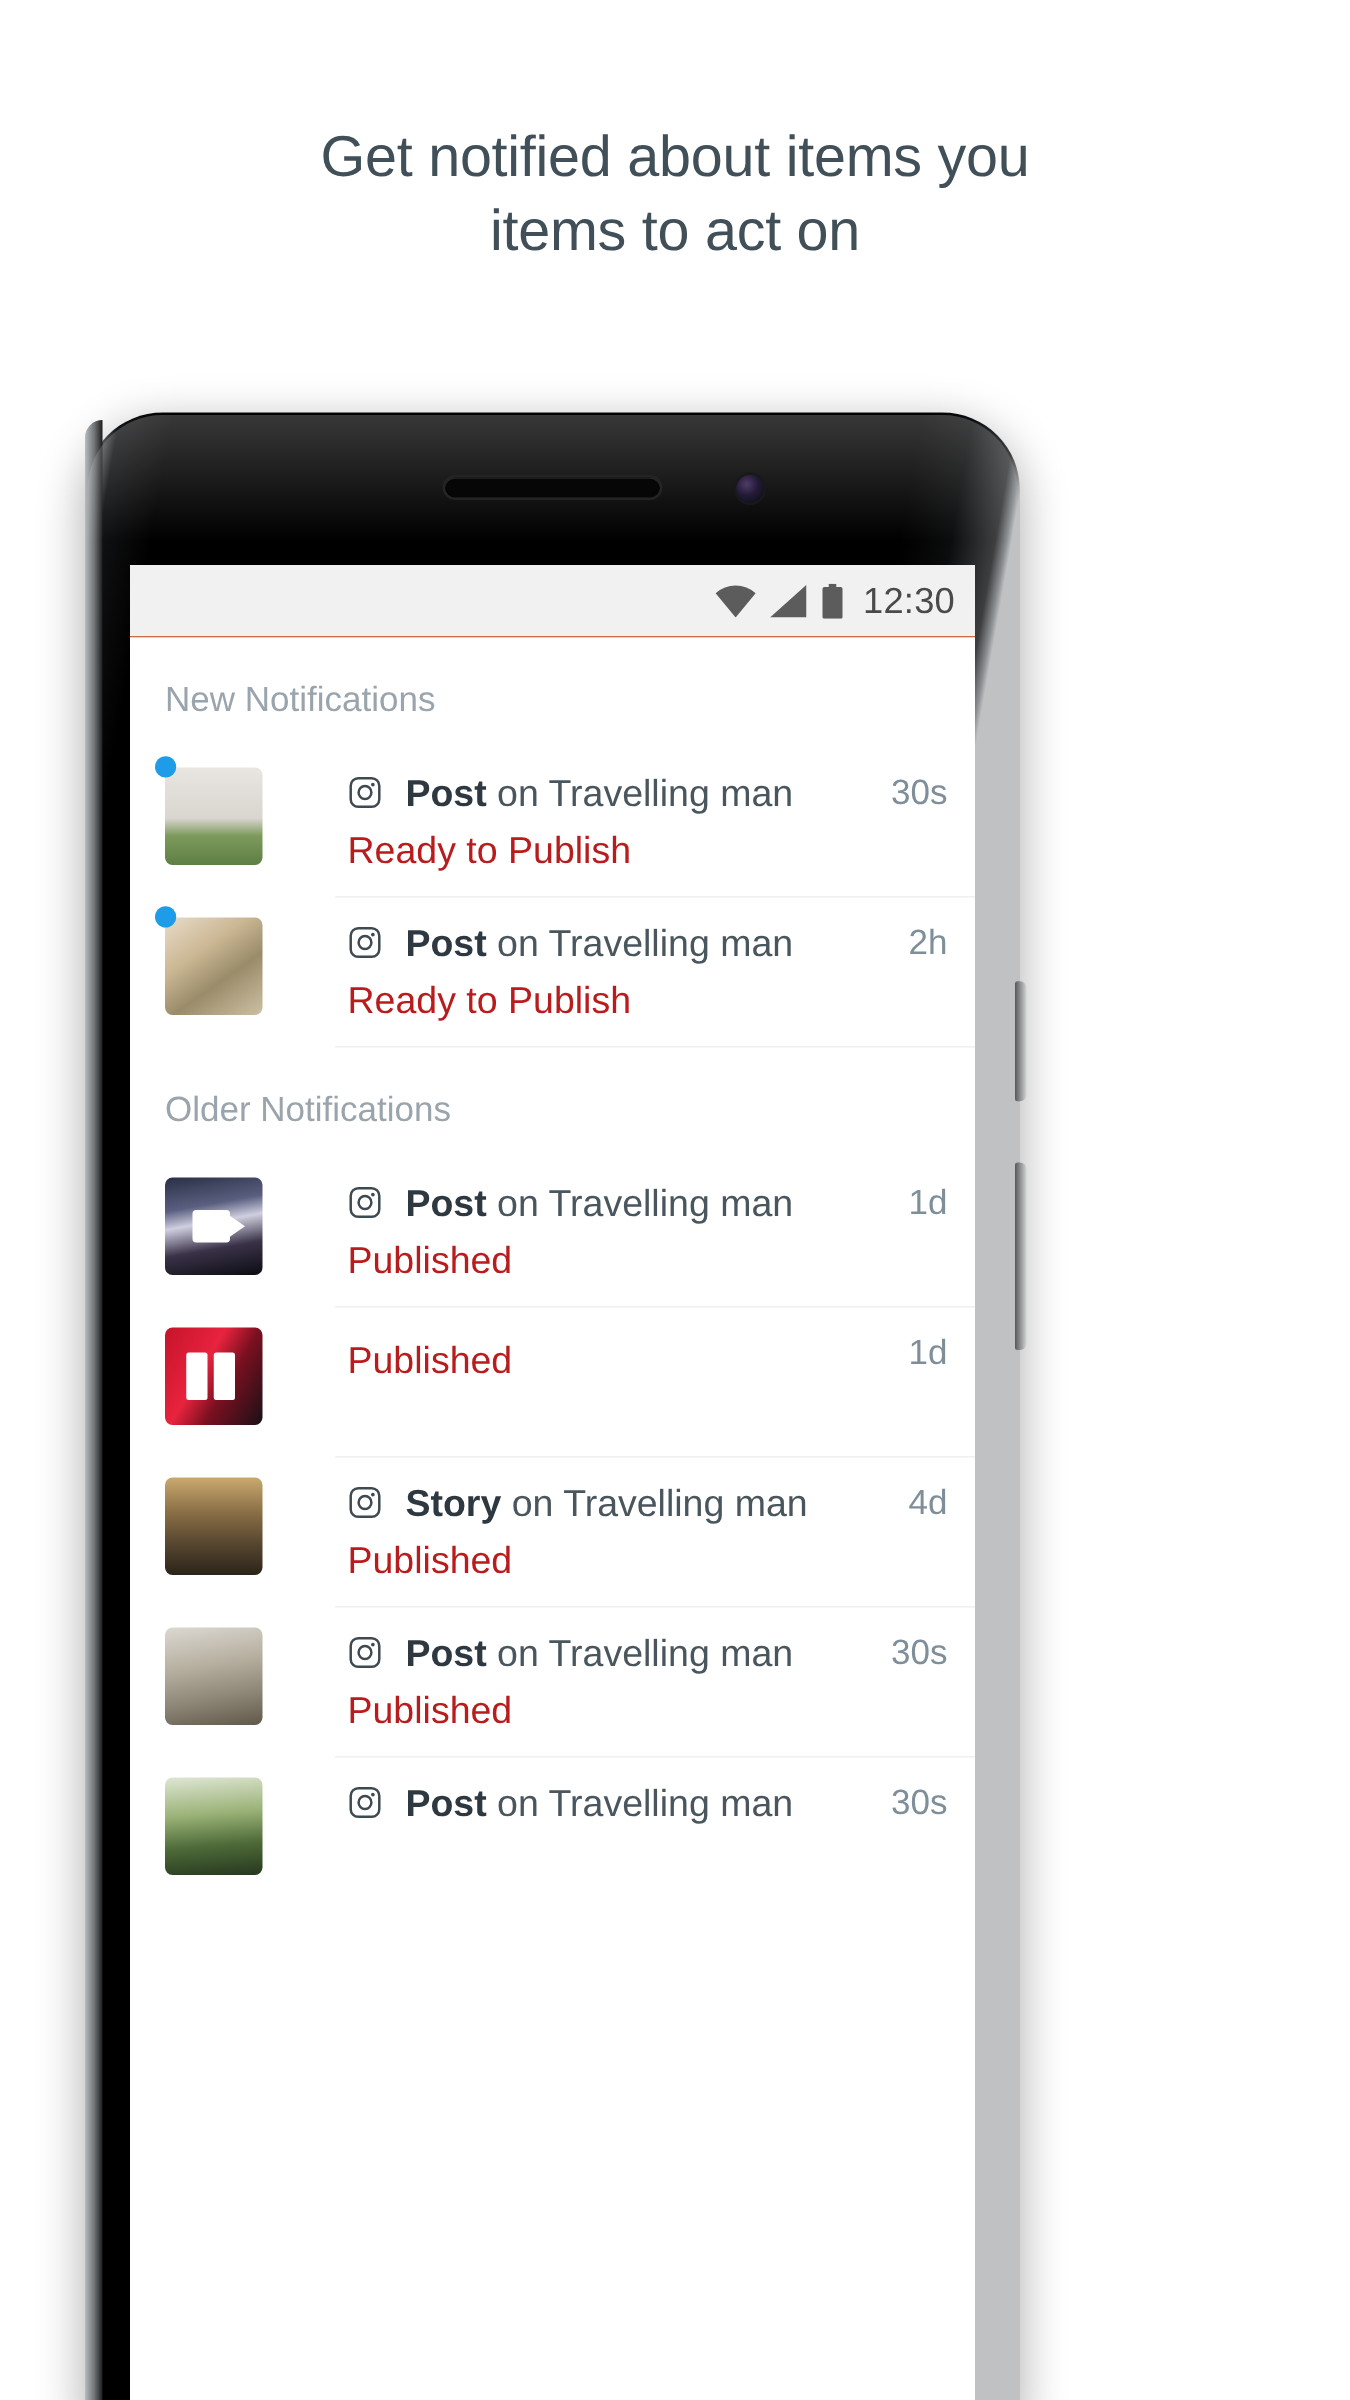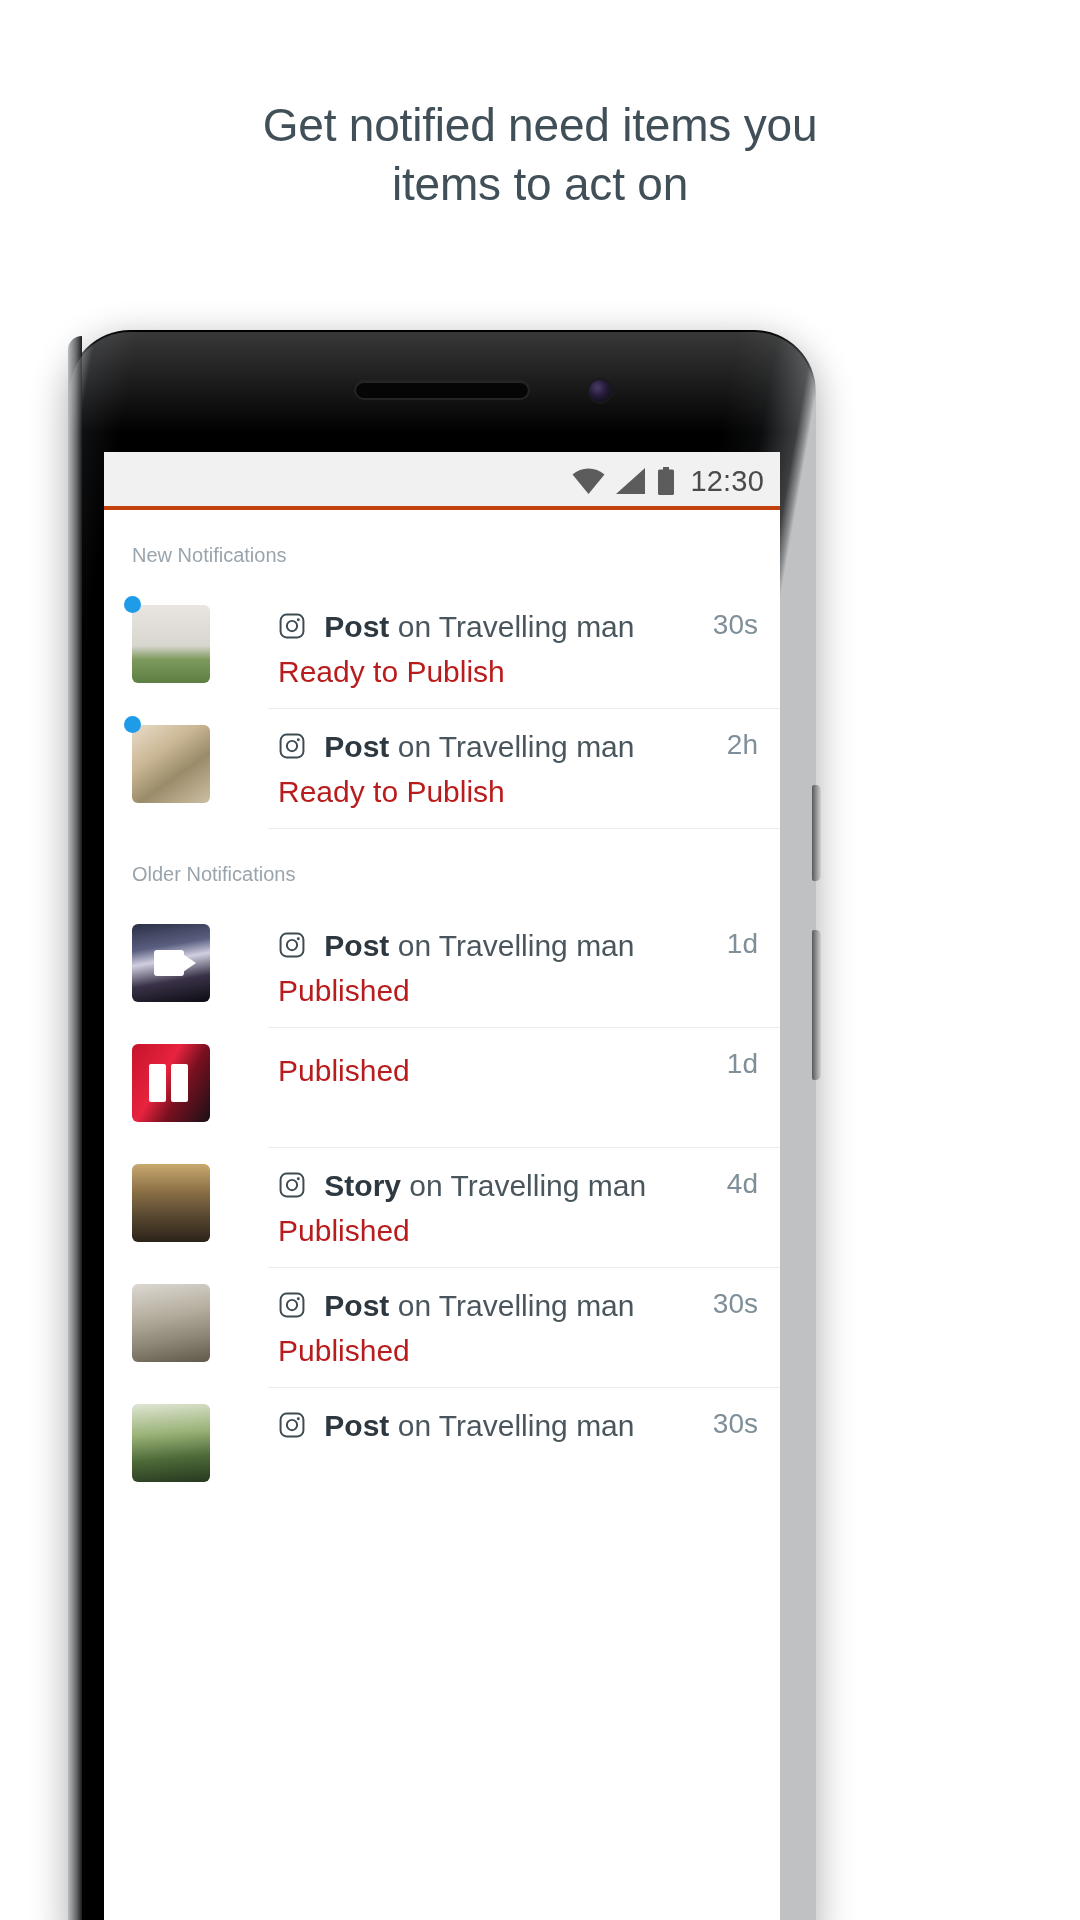--- a/index.html
+++ b/index.html
@@ -94,42 +94,42 @@
     width: 676px; height: 1500px;
     background: #ffffff;
     overflow: hidden;
   }
 
   
   .statusbar {
     position: relative;
     height: 58px;
     background: #f1f1f1;
-    border-bottom: 4px solid #c2410c;
+    border-bottom: 1px solid #c2410c;
   }
   .status-icons {
     position: absolute;
     right: 16px; top: 0;
     height: 58px;
     display: flex;
     align-items: center;
     gap: 11px;
   }
   .ic { display: block; }
   .status-time {
     font-size: 29px;
     color: #4a4a4a;
     letter-spacing: 0.2px;
     padding-left: 4px;
   }
 
   
   .list { position: relative; background:#fff; }
   .section-header {
-    font-size: 20px;
+    font-size: 28px;
     color: #9aa4ac;
     padding: 34px 0 22px 28px;
     font-weight: 400;
   }
 
   .row {
     position: relative;
     display: flex;
     align-items: flex-start;
     padding: 16px 22px 16px 28px;
@@ -209,21 +209,21 @@
     border-bottom: 9px solid transparent;
     border-left: 13px solid #fff;
   }
   .carousel-badge { position: absolute; left: 17px; top: 20px; display: flex; gap: 5px; }
   .carousel-badge i { display:block; width: 17px; height: 38px; background:#fff; border-radius:2px; }
 </style>
 </head>
 <body>
 
 <div class="headline">
-  <span>Get notified need items you</span>
+  <span>Get notified about items you</span>
   <span>items to act on</span>
 </div>
 
 <div class="device">
   <div class="device-body"></div>
   <div class="device-left-edge"></div>
   <div class="device-top-glow"></div>
   <div class="side-btn power"></div>
   <div class="side-btn vol"></div>
   <div class="speaker"></div>

